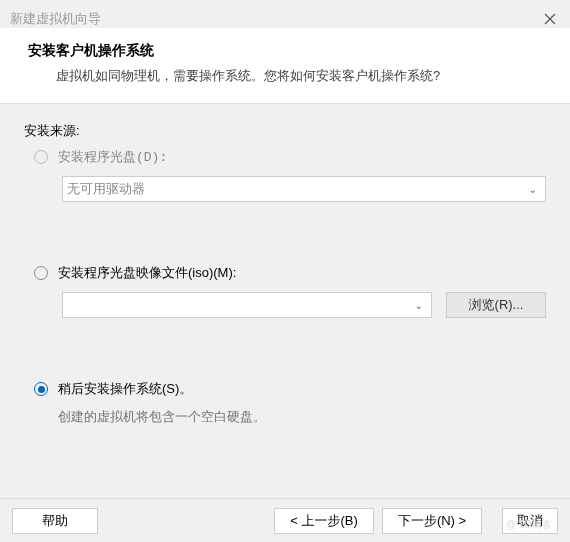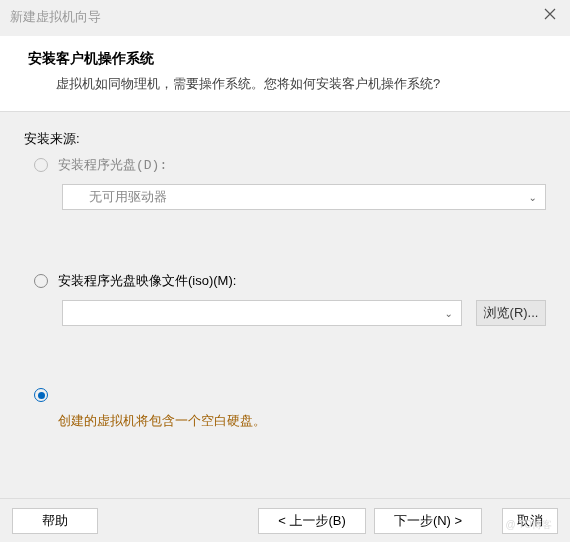--- a/index.html
+++ b/index.html
@@ -1,44 +1,44 @@
 <!DOCTYPE html>
 <html><head>
   <meta charset="utf-8">
   <style>
     * { margin: 0; padding: 0; box-sizing: border-box; }
     body { width: 570px; height: 542px; font-family: "Microsoft YaHei", "Segoe UI", sans-serif; font-size: 13px; background: #f0f0f0; overflow: hidden; position: relative; }
-    .titlebar { height: 28px; display: flex; align-items: flex-start; justify-content: space-between; padding: 0 0 0 10px; color: #999; margin-top: 8px; }
+    .titlebar { height: 28px; display: flex; align-items: flex-end; justify-content: space-between; padding: 0 0 0 10px; color: #999; }
     .titlebar-title { font-size: 13px; }
     .titlebar-close { width: 40px; text-align: center; cursor: pointer; color: #555; }
     .titlebar-close svg { width: 12px; height: 12px; }
     .header { background: #fff; padding: 14px 20px 18px 28px; }
     .header-title { font-size: 14px; font-weight: bold; color: #000; }
     .header-sub { font-size: 13px; color: #404040; padding: 7px 0 0 28px; }
     .divider { border-top: 1px solid #ddd; }
     .content { padding: 18px 24px 10px 24px; background: #f0f0f0; }
     .source-label { color: #000; margin-bottom: 4px; }
     .option { display: flex; align-items: center; margin: 8px 0 10px 10px; }
     .radio { width: 14px; height: 14px; border: 1.5px solid #888; border-radius: 50%; margin-right: 10px; display: flex; align-items: center; justify-content: center; flex-shrink: 0; }
     .radio.sel { border-color: #0067c0; }
     .radio.sel::after { content: ""; width: 7px; height: 7px; background: #0067c0; border-radius: 50%; }
     .radio.dis { border-color: #bbb; }
     .opt-label { color: #000; }
     .opt-label.dis { color: #888; font-family: Liberation Mono, monospace; }
     .combo-row { display: flex; align-items: center; margin: 0 0 28px 38px; gap: 14px; }
-    .combo { flex: 1; height: 26px; background: #fff; border: 1px solid #ccc; display: flex; align-items: center; justify-content: space-between; padding: 0 8px 0 26px; color: #333; }
+    .combo { flex: 1; height: 26px; background: #fff; border: 1px solid #ccc; display: flex; align-items: center; justify-content: space-between; padding: 0 8px 0 4px; color: #333; }
     .combo.dis { color: #888; }
     .chev { color: #666; font-size: 10px; }
-    .browse-btn { width: 70px; height: 26px; background: #e6e6e6; border: 1px solid #ccc; text-align: center; line-height: 24px; color: #333; }
-    .sub-note { margin: 8px 0 16px 34px; color: #a16207; }
+    .browse-btn { width: 100px; height: 26px; background: #e6e6e6; border: 1px solid #ccc; text-align: center; line-height: 24px; color: #333; }
+    .sub-note { margin: 8px 0 16px 34px; color: #737373; }
     .footer { position: absolute; bottom: 0; left: 0; right: 0; height: 44px; border-top: 1px solid #ddd; display: flex; align-items: center; padding: 0 12px; gap: 8px; background: #f0f0f0; }
     .footer-btn { height: 26px; background: #fff; border: 1px solid #ccc; display: flex; align-items: center; justify-content: center; color: #000; }
     .btn-help { width: 86px; }
     .spacer { flex: 1; }
-    .btn-nav { width: 108px; }
+    .btn-nav { width: 100px; }
     .btn-cancel { width: 56px; margin-left: 12px; }
     .watermark { position: absolute; bottom: 10px; right: 18px; color: #ddd; font-size: 10px; pointer-events: none; }
     .iso-gap { height: 26px; }
   </style>
 </head>
 <body>
 
 <div class="titlebar">
   <span class="titlebar-title">新建虚拟机向导</span>
   <span class="titlebar-close">
@@ -79,20 +79,21 @@
       <span></span>
       <span class="chev">⌄</span>
     </div>
     <div class="browse-btn">浏览(R)...</div>
   </div>
 
   <div class="iso-gap"></div>
 
   <div class="option">
     <span class="radio sel"></span>
+    <span class="opt-label">稍后安装操作系统(S)。</span>
   </div>
   <div class="sub-note">创建的虚拟机将包含一个空白硬盘。</div>
 </div>
 
 <div class="footer">
   <div class="footer-btn btn-help">帮助</div>
   <div class="spacer"></div>
   <div class="footer-btn btn-nav">&lt; 上一步(B)</div>
   <div class="footer-btn btn-nav">下一步(N) &gt;</div>
   <div class="footer-btn btn-cancel">取消</div>

